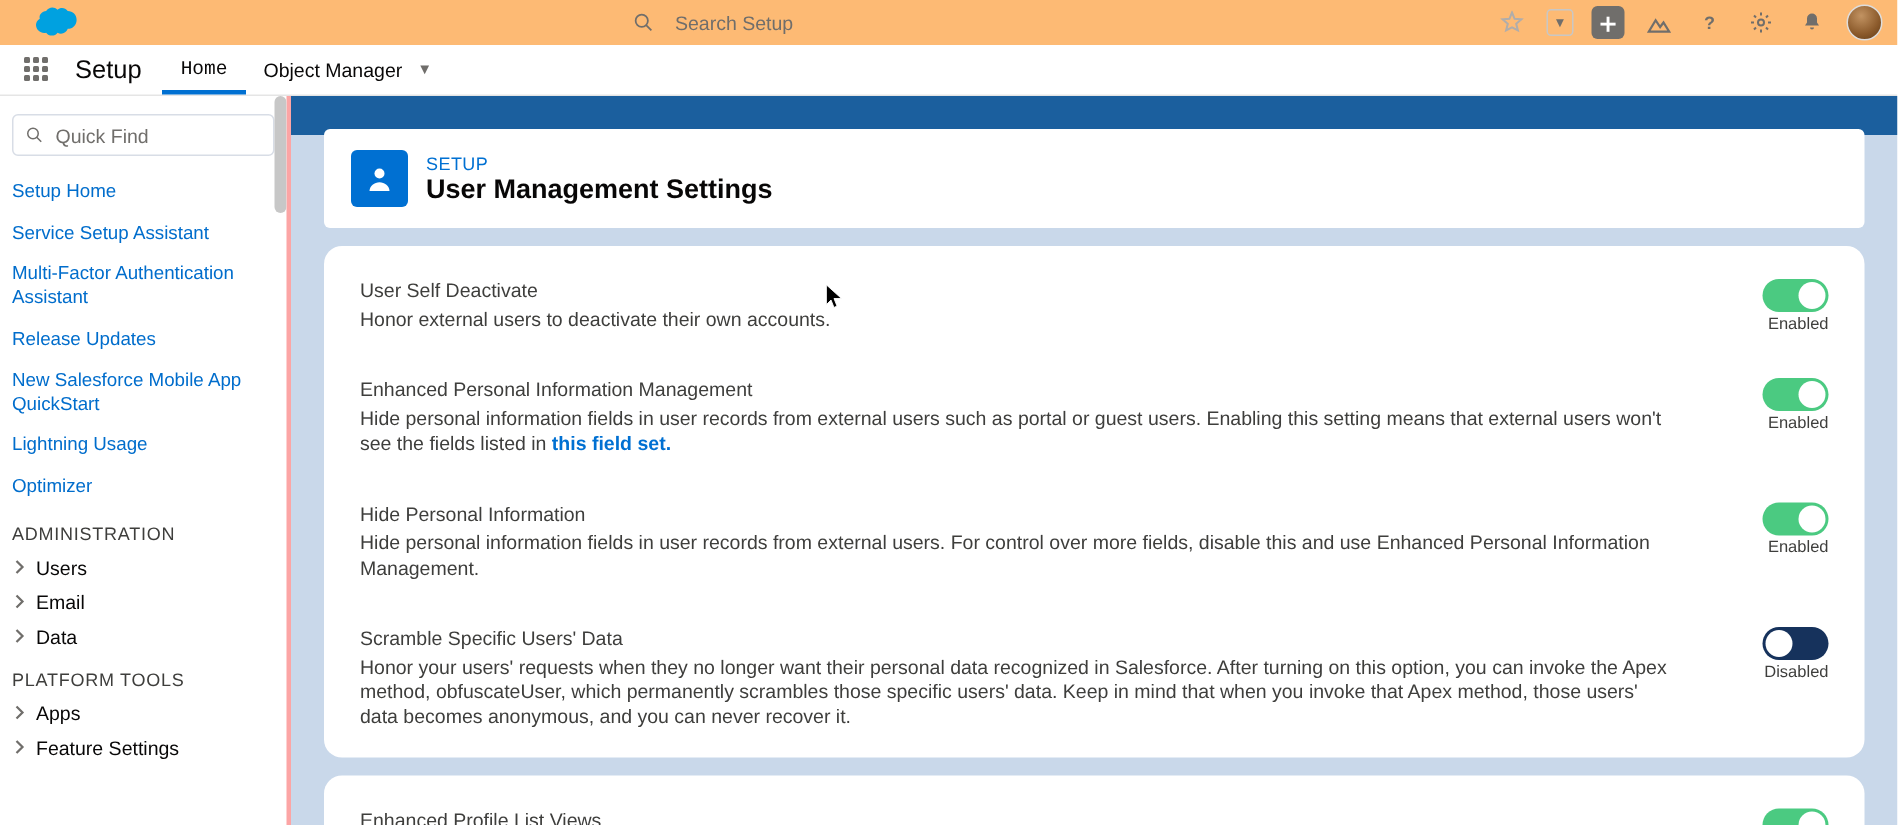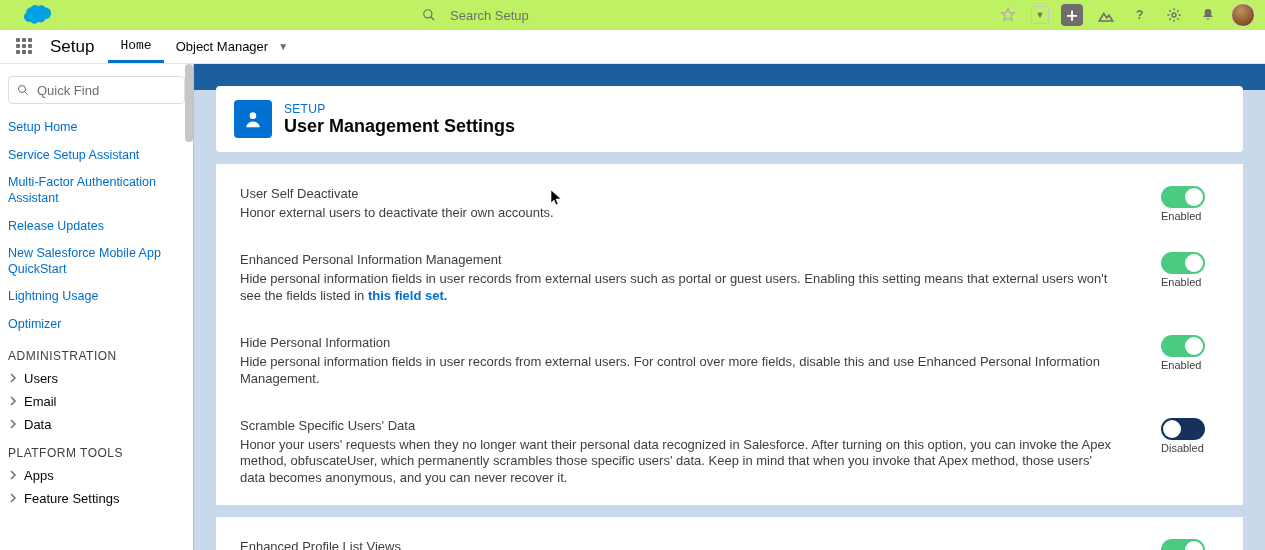--- a/index.html
+++ b/index.html
@@ -11,21 +11,21 @@
     width: 1265px;
     height: 550px;
     overflow: hidden;
   }
   
   .global-header {
     height: 30px;
     display: flex;
     align-items: center;
     padding: 0 10px;
-    background: #bef264;
+    background: #fdba74;
   }
   .logo {
     width: 34px; height: 22px;
     margin-left: 8px;
   }
   .search-box {
     margin-left: 370px;
     display: flex;
     align-items: center;
     color: #706e6b;
@@ -99,21 +99,21 @@
   .chev {
     margin-left: 10px; font-size: 10px; color:#706e6b;
   }
   
   .body {
     display: flex;
     height: calc(550px - 30px - 34px);
   }
   .sidebar {
     width: 194px;
-    border-right: 1px solid #fca5a5;
+    border-right: 3px solid #fca5a5;
     position: relative;
     overflow: hidden;
     padding-top: 8px;
   }
   .sidebar-scroll {
     position:absolute; right:0; top:0; width:8px; height:78px;
     background:#c7c7c7; border-radius:4px;
   }
   .quickfind {
     margin: 4px 8px 10px 8px;
@@ -167,37 +167,37 @@
     background:#0070d2;
     border-radius:4px;
     display:flex; align-items:center; justify-content:center;
     color:#fff;
     margin-right: 12px;
   }
   .page-eyebrow { font-size: 12px; color:#0070d2; letter-spacing: 0.3px; }
   .page-title { font-size: 18px; font-weight: 700; }
   .card {
     background:#fff;
-    border-radius:0;
+    border-radius:12px;
     padding: 22px 24px 18px 24px;
     margin-bottom: 12px;
   }
   .setting-row {
     display:flex;
     align-items:flex-start;
     margin-bottom: 30px;
   }
   .setting-row:last-child { margin-bottom: 0;}
   .setting-text { flex:1; padding-right: 24px;}
   .setting-title { font-size: 13px; color:#3e3e3c; margin-bottom: 4px;}
   .setting-desc  { font-size: 13px; color:#3e3e3c; line-height: 1.3;}
   .setting-desc a { color:#0070d2; text-decoration:none; cursor:pointer;font-weight:bold;}
   .toggle-col {
     width: 58px;
-    display:flex; flex-direction:column; align-items:flex-start;margin-left:17px;
+    display:flex; flex-direction:column; align-items:flex-end;margin-left:17px;
   }
   .toggle {
     width: 44px; height: 22px;
     border-radius: 11px;
     position: relative;
     cursor:pointer;
   }
   .toggle.on { background:#4bca81;}
   .toggle.off { background:#16325c;}
   .toggle::after{

